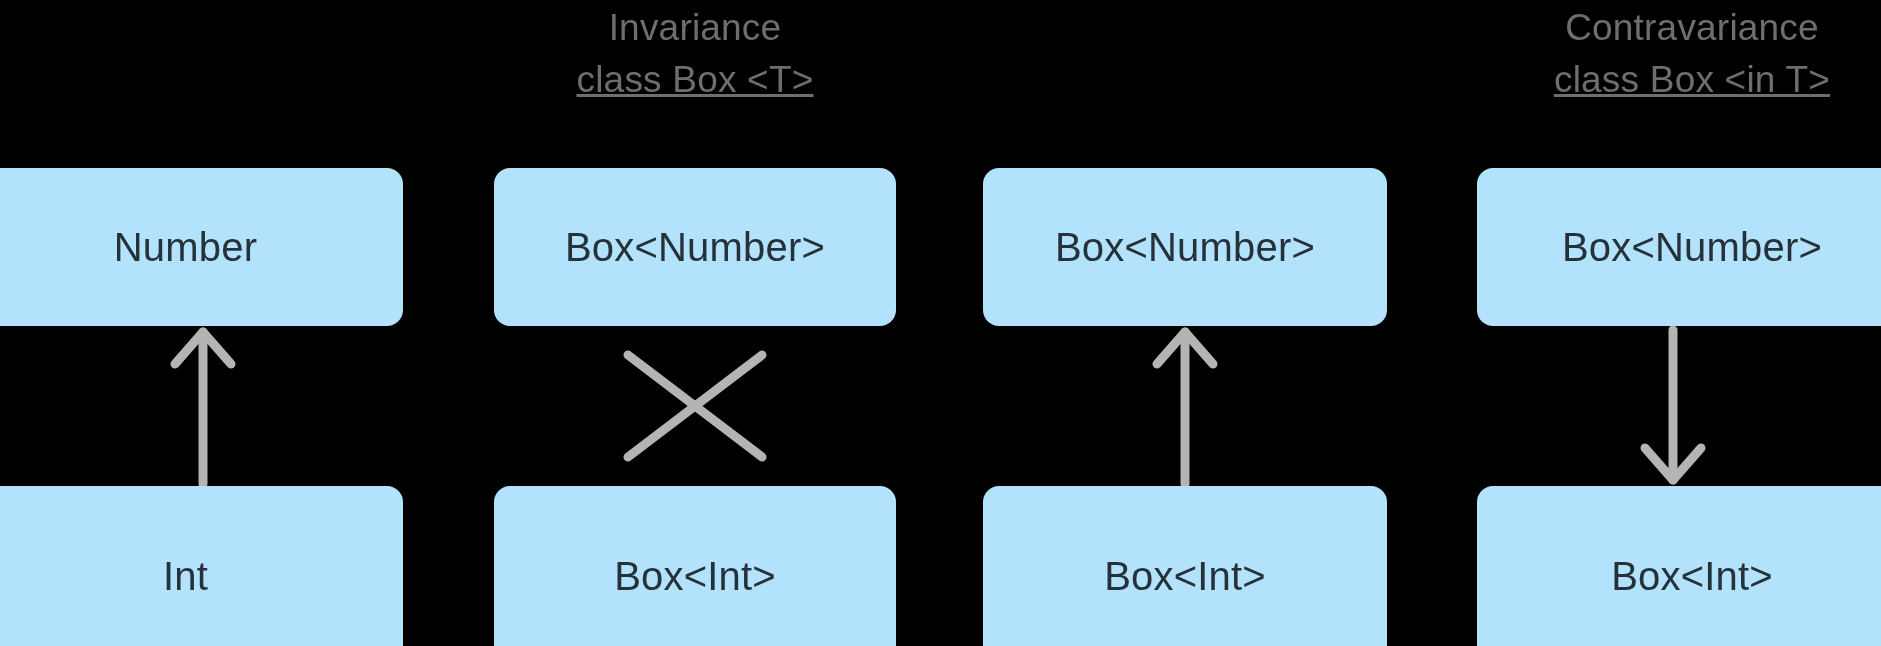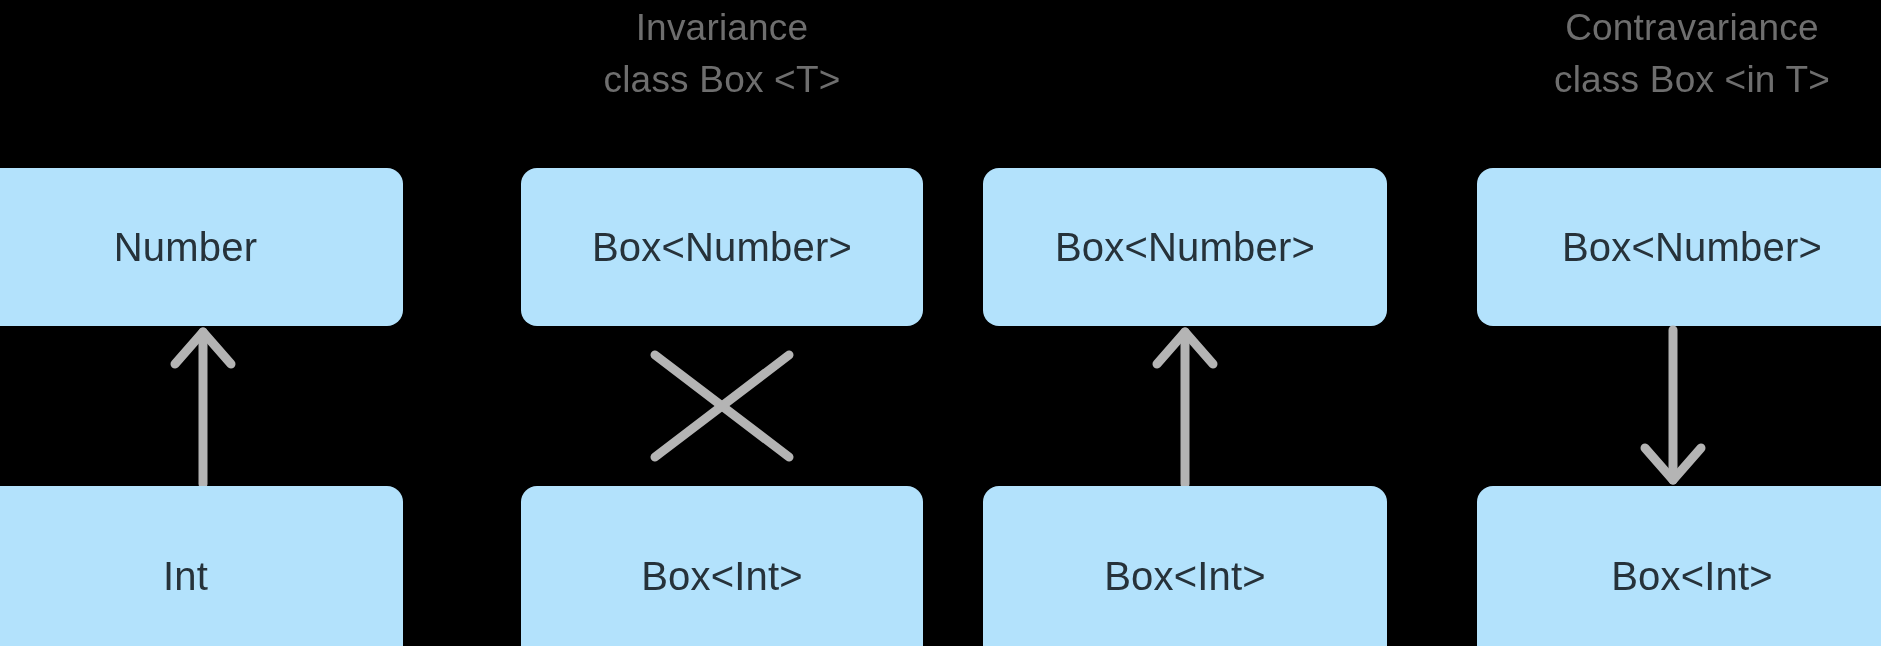--- a/index.html
+++ b/index.html
@@ -22,21 +22,21 @@
     position:absolute;
     top:0; left:0; width:100%;
     text-align:center;
     color:#6E6E6E;
     font-size:37px;
     line-height:52px;
     letter-spacing:0.2px;
     white-space:nowrap;
   }
   .col-header .line1 { display:block; padding-top:2px; }
-  .col-header .line2 { display:block; }
+  .col-header .line2 { display:block;text-decoration:underline; }
 
   
   .node-box {
     position:absolute;
     left:0; width:100%;
     background:#B3E2FC;
     border-radius:16px;
     display:flex;
     align-items:center;
     justify-content:center;
@@ -72,21 +72,21 @@
         <g stroke="#B4B4B4" stroke-width="9" fill="none" stroke-linecap="round" stroke-linejoin="round" vector-effect="non-scaling-stroke">
           <line x1="235" y1="158" x2="235" y2="6"></line>
           <polyline points="207,38 235,6 263,38"></polyline>
         </g>
       </svg>
     </div>
 
     <div class="node-box bottom">Int</div>
   </div>
 
-  <div class="column" style="left:521px; width:402px;">
+  <div class="column" style="left:494px; width:402px;">
 
     <div class="col-header">
       <span class="line1">Invariance</span>
       <span class="line2">class Box &lt;T&gt;</span>
     </div>
 
     <div class="node-box top">Box&lt;Number&gt;</div>
 
     <div class="connector">
       <svg viewBox="0 0 402 160" preserveAspectRatio="none">

